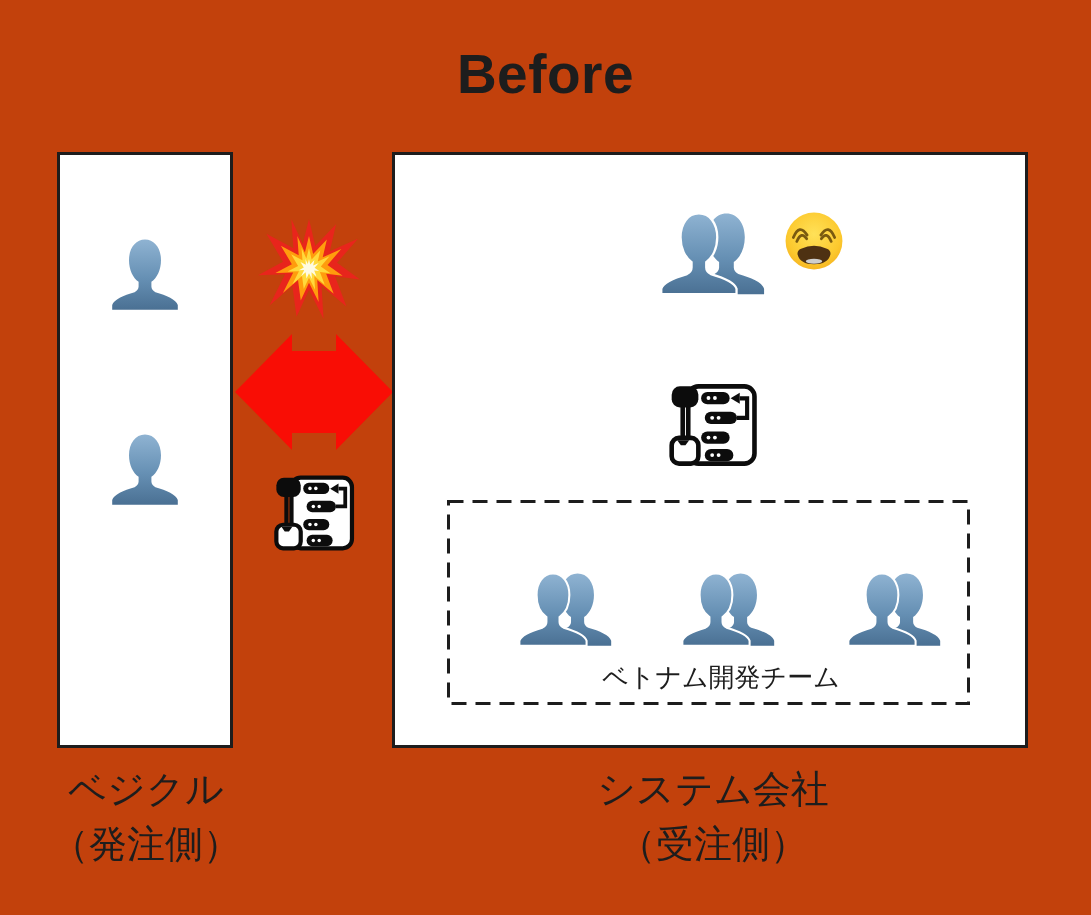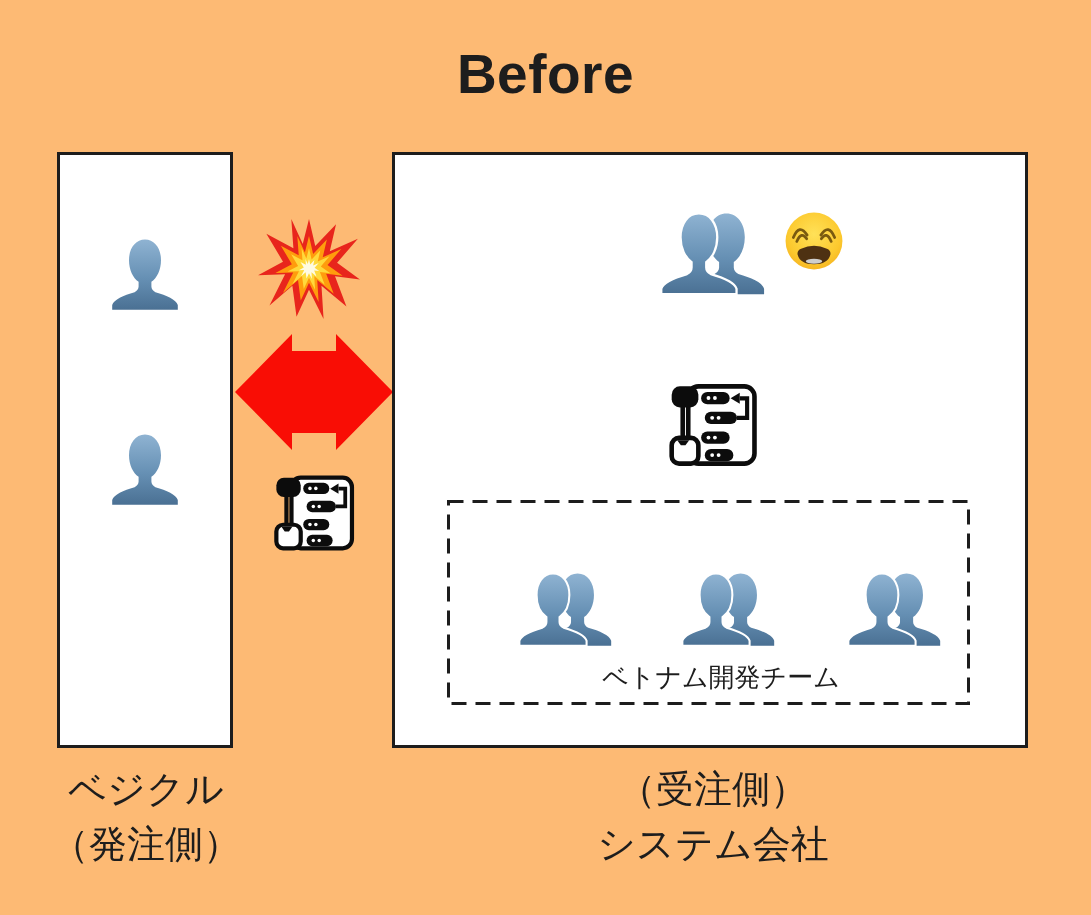--- a/index.html
+++ b/index.html
@@ -1,19 +1,19 @@
 <!DOCTYPE html>
 <html><head>
 <meta charset="utf-8">
 <style>
   html,body{margin:0;padding:0;background:#ffffff;}
   #canvas{
     position:relative;
     width:1091px;height:915px;
-    background:#fdba74;
+    background:#c2410c;
     font-family:"Liberation Sans","DejaVu Sans",sans-serif;
     color:#1d1d1d;
     overflow:hidden;
   }
   .abs{position:absolute;}
   .title{
     left:0;top:42px;width:1091px;
     text-align:center;
     font-size:55px;font-weight:600;
     letter-spacing:0.5px;
@@ -173,17 +173,17 @@
   <svg class="icon abs" style="left:841px;top:565px" width="100" height="86">
       <use href="#sym-busts"></use>
     </svg>
   <div class="abs inner-label team-label">ベトナム開発チーム</div>
 
   <div class="abs caption caption-left">
     <div>ベジクル</div>
     <div>（発注側）</div>
   </div>
   <div class="abs caption caption-right">
+    <div>システム会社</div>
     <div>（受注側）</div>
-    <div>システム会社</div>
   </div>
 
 </div>
 
 </body></html>

